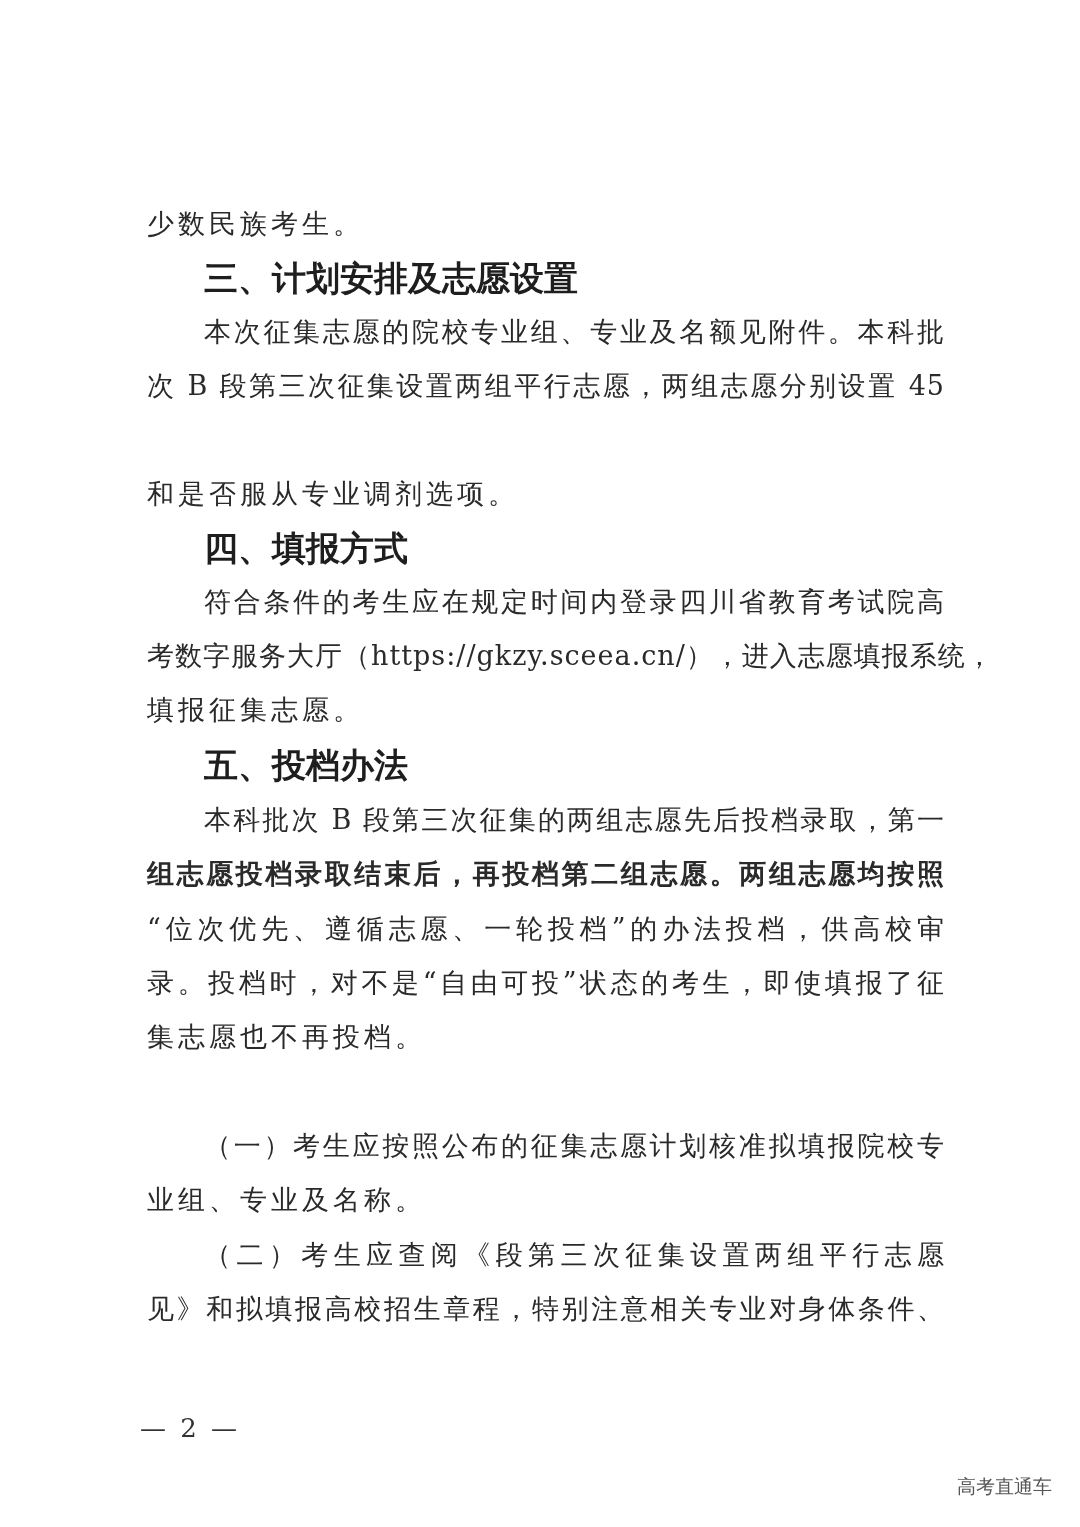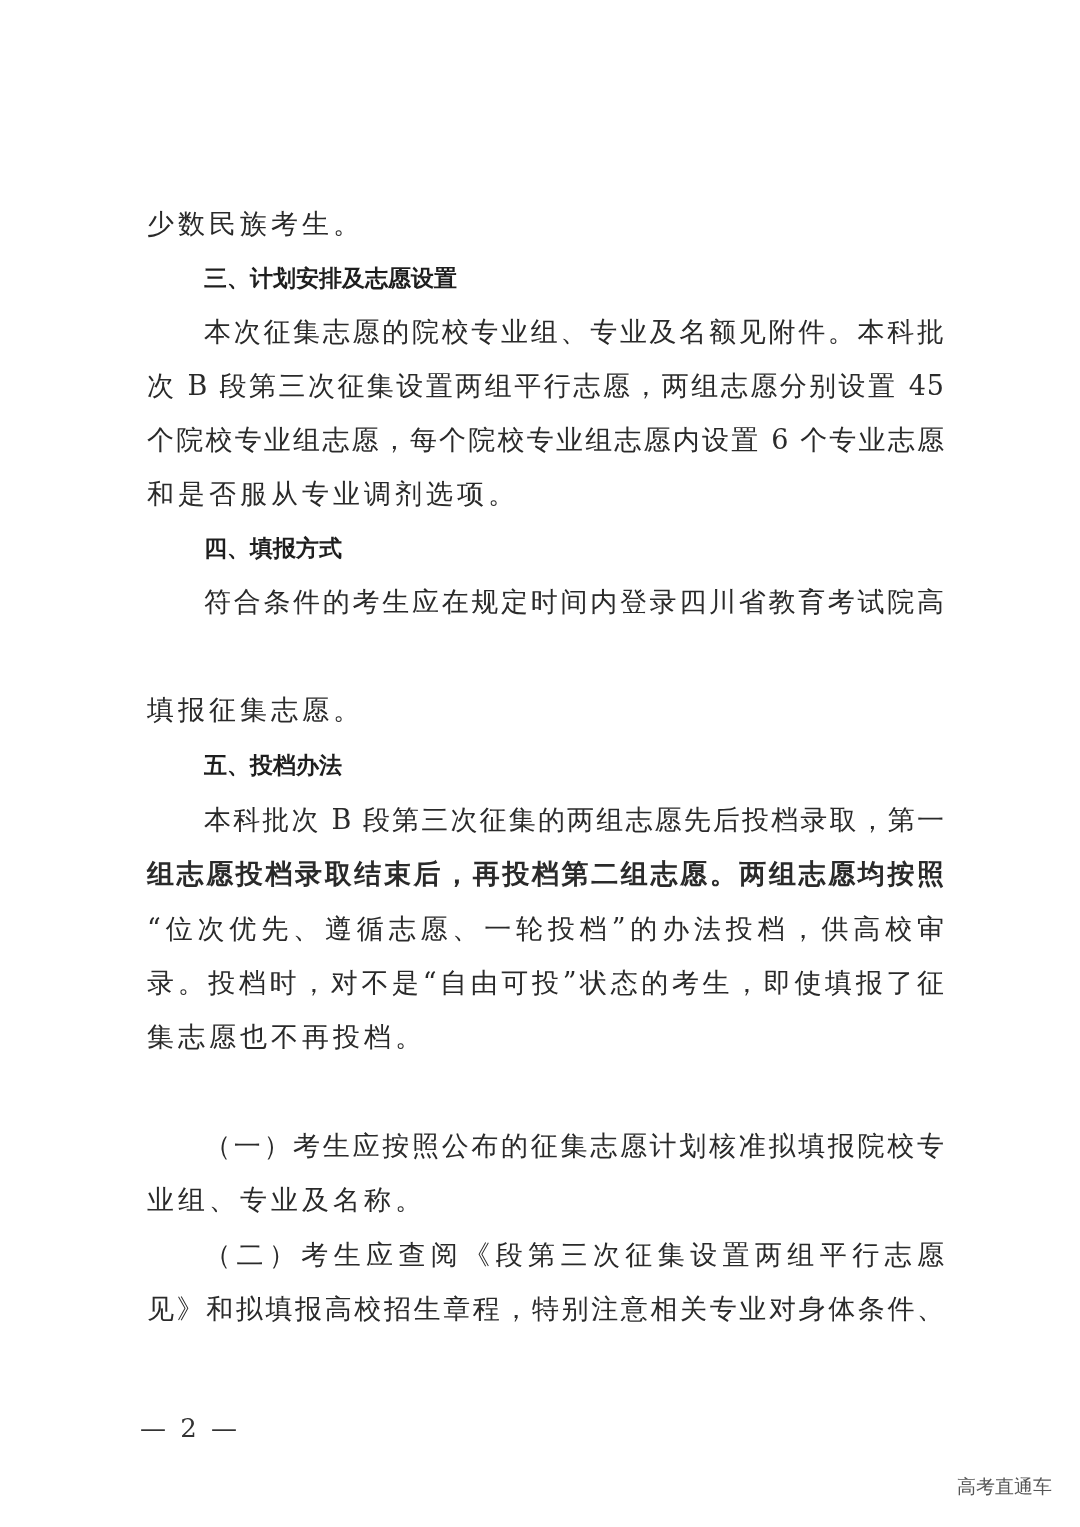--- a/index.html
+++ b/index.html
@@ -20,21 +20,21 @@
       letter-spacing: 1px;
     }
     .line.last { text-align-last: left; letter-spacing: 4px; }
     .line.indent { left: 204px; width: 741px; }
     .heading {
       position: absolute;
       left: 204px;
       height: 40px;
       font-family: "DejaVu Sans", "Liberation Sans", sans-serif;
       font-weight: bold;
-      font-size: 23px;
+      font-size: 34px;
       line-height: 40px;
       color: #1e1e1e;
       white-space: nowrap;
       letter-spacing: 0px;
     }
     .page-number {
       position: absolute;
       left: 140px;
       top: 1413px;
       font-family: "DejaVu Serif", "Liberation Serif", serif;
@@ -58,26 +58,26 @@
 <body>
 
 <div class="page">
 
   <div class="line last" style="top:204px;">少数民族考生。</div>
 
   <div class="heading" style="top:258px;">三、计划安排及志愿设置</div>
 
   <div class="line indent" style="top:312px;">本次征集志愿的院校专业组、专业及名额见附件。本科批</div>
   <div class="line" style="top:366px;">次 B 段第三次征集设置两组平行志愿，两组志愿分别设置 45</div>
-  <div class="line" style="top:420px;">个院校专业组志愿，每个院校专业组志愿内设置 6 个专业志愿</div>
   <div class="line last" style="top:474px;">和是否服从专业调剂选项。</div>
 
   <div class="heading" style="top:528px;">四、填报方式</div>
 
   <div class="line indent" style="top:582px;">符合条件的考生应在规定时间内登录四川省教育考试院高</div>
+  <div class="line" style="top:636px;">考数字服务大厅（https://gkzy.sceea.cn/），进入志愿填报系统，</div>
   <div class="line last" style="top:690px;">填报征集志愿。</div>
 
   <div class="heading" style="top:745px;">五、投档办法</div>
 
   <div class="line indent" style="top:800px;">本科批次 B 段第三次征集的两组志愿先后投档录取，第一</div>
   <div class="line" style="top:854px;font-weight:bold;">组志愿投档录取结束后，再投档第二组志愿。两组志愿均按照</div>
   <div class="line" style="top:909px;">“位次优先、遵循志愿、一轮投档”的办法投档，供高校审</div>
   <div class="line" style="top:963px;">录。投档时，对不是“自由可投”状态的考生，即使填报了征</div>
   <div class="line last" style="top:1017px;">集志愿也不再投档。</div>
 

